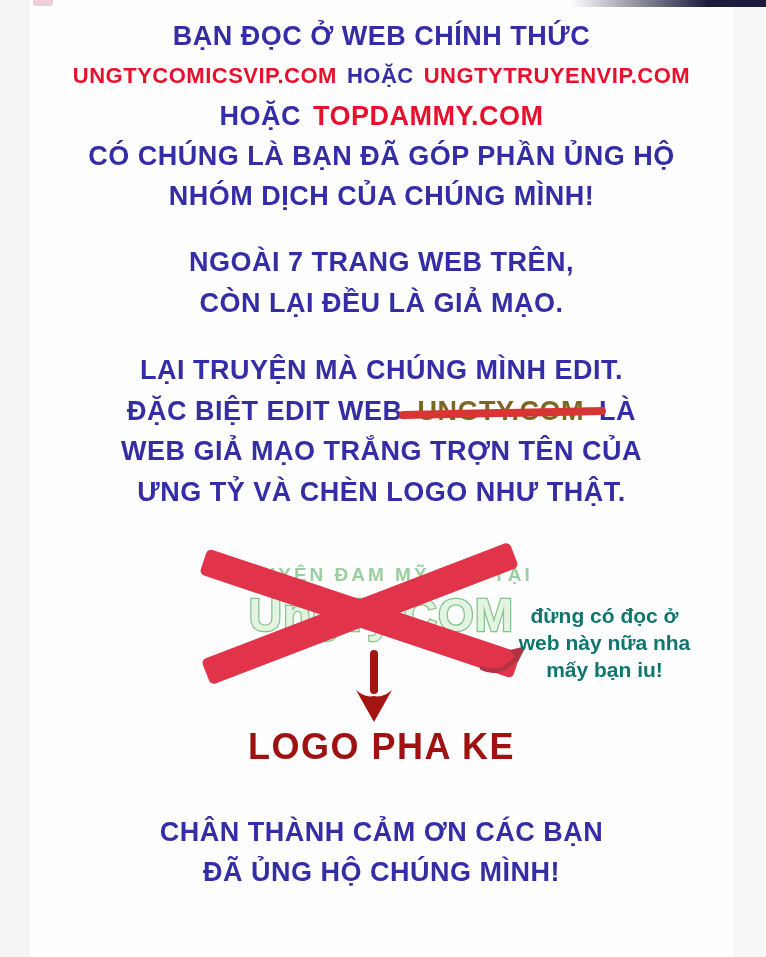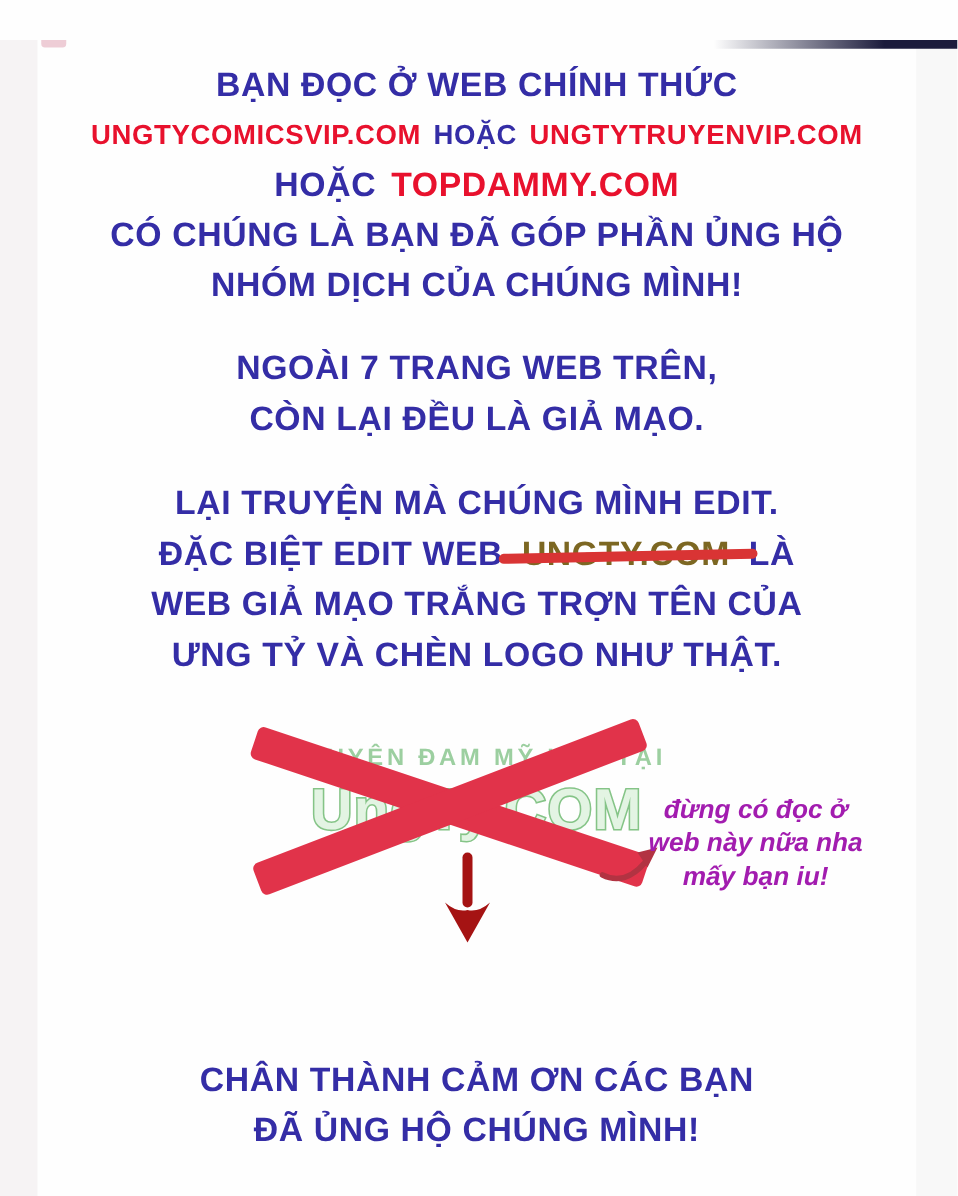--- a/index.html
+++ b/index.html
@@ -1,21 +1,21 @@
 <!DOCTYPE html>
 <html><head>
 <meta charset="utf-8">
 <style>
   html,body{margin:0;padding:0;}
   body{
     width:766px;height:957px;position:relative;overflow:hidden;
     background:#fefefe;
     font-family:"Liberation Sans", sans-serif;
   }
-  .page{position:absolute;inset:0;margin-top:32px;}
+  .page{position:absolute;inset:0;}
   
   .strip-left{position:absolute;left:0;top:0;width:30px;height:957px;background:#f6f3f4;}
   .strip-right{position:absolute;right:0;top:0;width:33px;height:957px;background:#f8f8f8;}
   .navy-edge{position:absolute;right:0;top:0;width:195px;height:7px;
     background:linear-gradient(to right, rgba(28,28,60,0), #1c1c3c 70%);}
   .pink-mark{position:absolute;left:33px;top:0;width:20px;height:6px;background:#eecdd6;border-radius:0 0 3px 3px;}
 
   
   .block{position:absolute;left:30px;width:703px;text-align:center;font-weight:bold;}
   .line{line-height:40px;font-size:27px;letter-spacing:.5px;white-space:nowrap;}
@@ -48,21 +48,21 @@
     background:#e1334a;border-radius:5px;}
   .x-b1{transform:rotate(18.5deg);}
   .x-b2{transform:rotate(-21deg);}
 
   
   .ne-arrow{position:absolute;left:478px;top:636px;}
   .down-arrow{position:absolute;left:352px;top:648px;}
 
   
   .handwritten{position:absolute;left:512px;top:602px;width:185px;text-align:center;
-    font-weight:bold;font-style:italic;font-size:21px;line-height:27px;color:#a21caf;}
+    font-weight:bold;font-size:21px;line-height:27px;color:#0f766e;}
 
   .fake-label{position:absolute;left:30px;width:703px;top:726px;text-align:center;
     font-size:36px;font-weight:bold;letter-spacing:1.5px;color:#9e1212;}
 
   .thanks{top:812px;}
 </style>
 </head>
 <body>
 
 <div class="page">
@@ -117,19 +117,20 @@
     <div>đừng có đọc ở</div>
     <div>web này nữa nha</div>
     <div>mấy bạn iu!</div>
   </div>
 
   <svg class="down-arrow" width="44" height="78" viewBox="0 0 44 78">
     <rect x="18" y="2" width="8" height="44" rx="4" fill="#a51313"></rect>
     <path d="M22 74 L4 42 Q13 50 22 48 Q31 50 40 42 Z" fill="#a51313"></path>
   </svg>
 
+  <div class="fake-label">LOGO PHA KE</div>
 
   <div class="block thanks">
     <div class="line blue">CHÂN THÀNH CẢM ƠN CÁC BẠN</div>
     <div class="line blue">ĐÃ ỦNG HỘ CHÚNG MÌNH!</div>
   </div>
 
 </div>
 
 </body></html>

